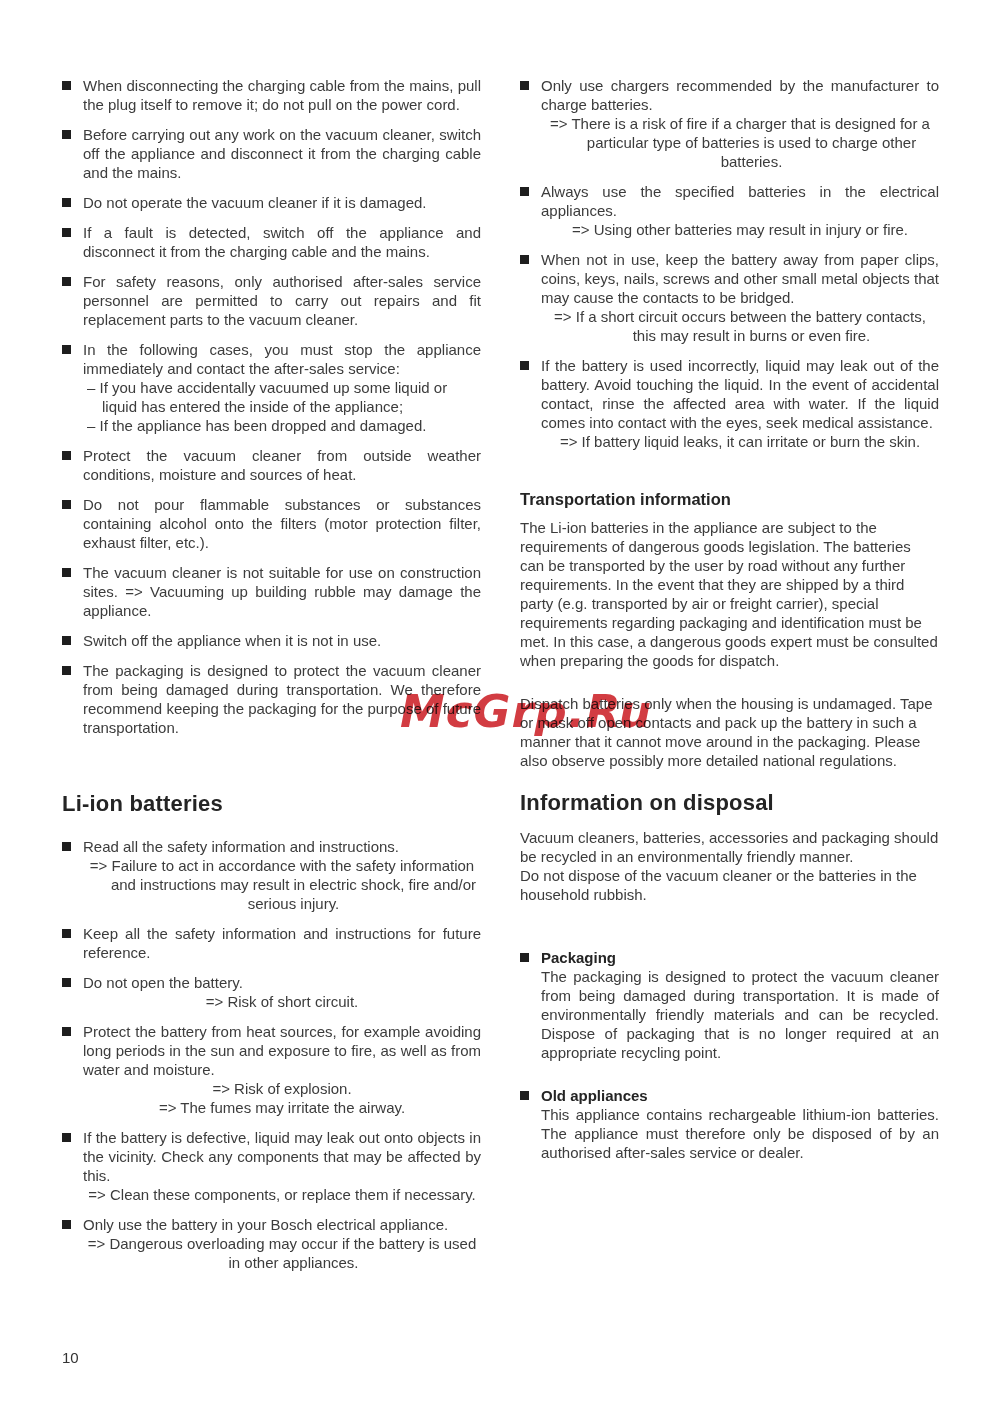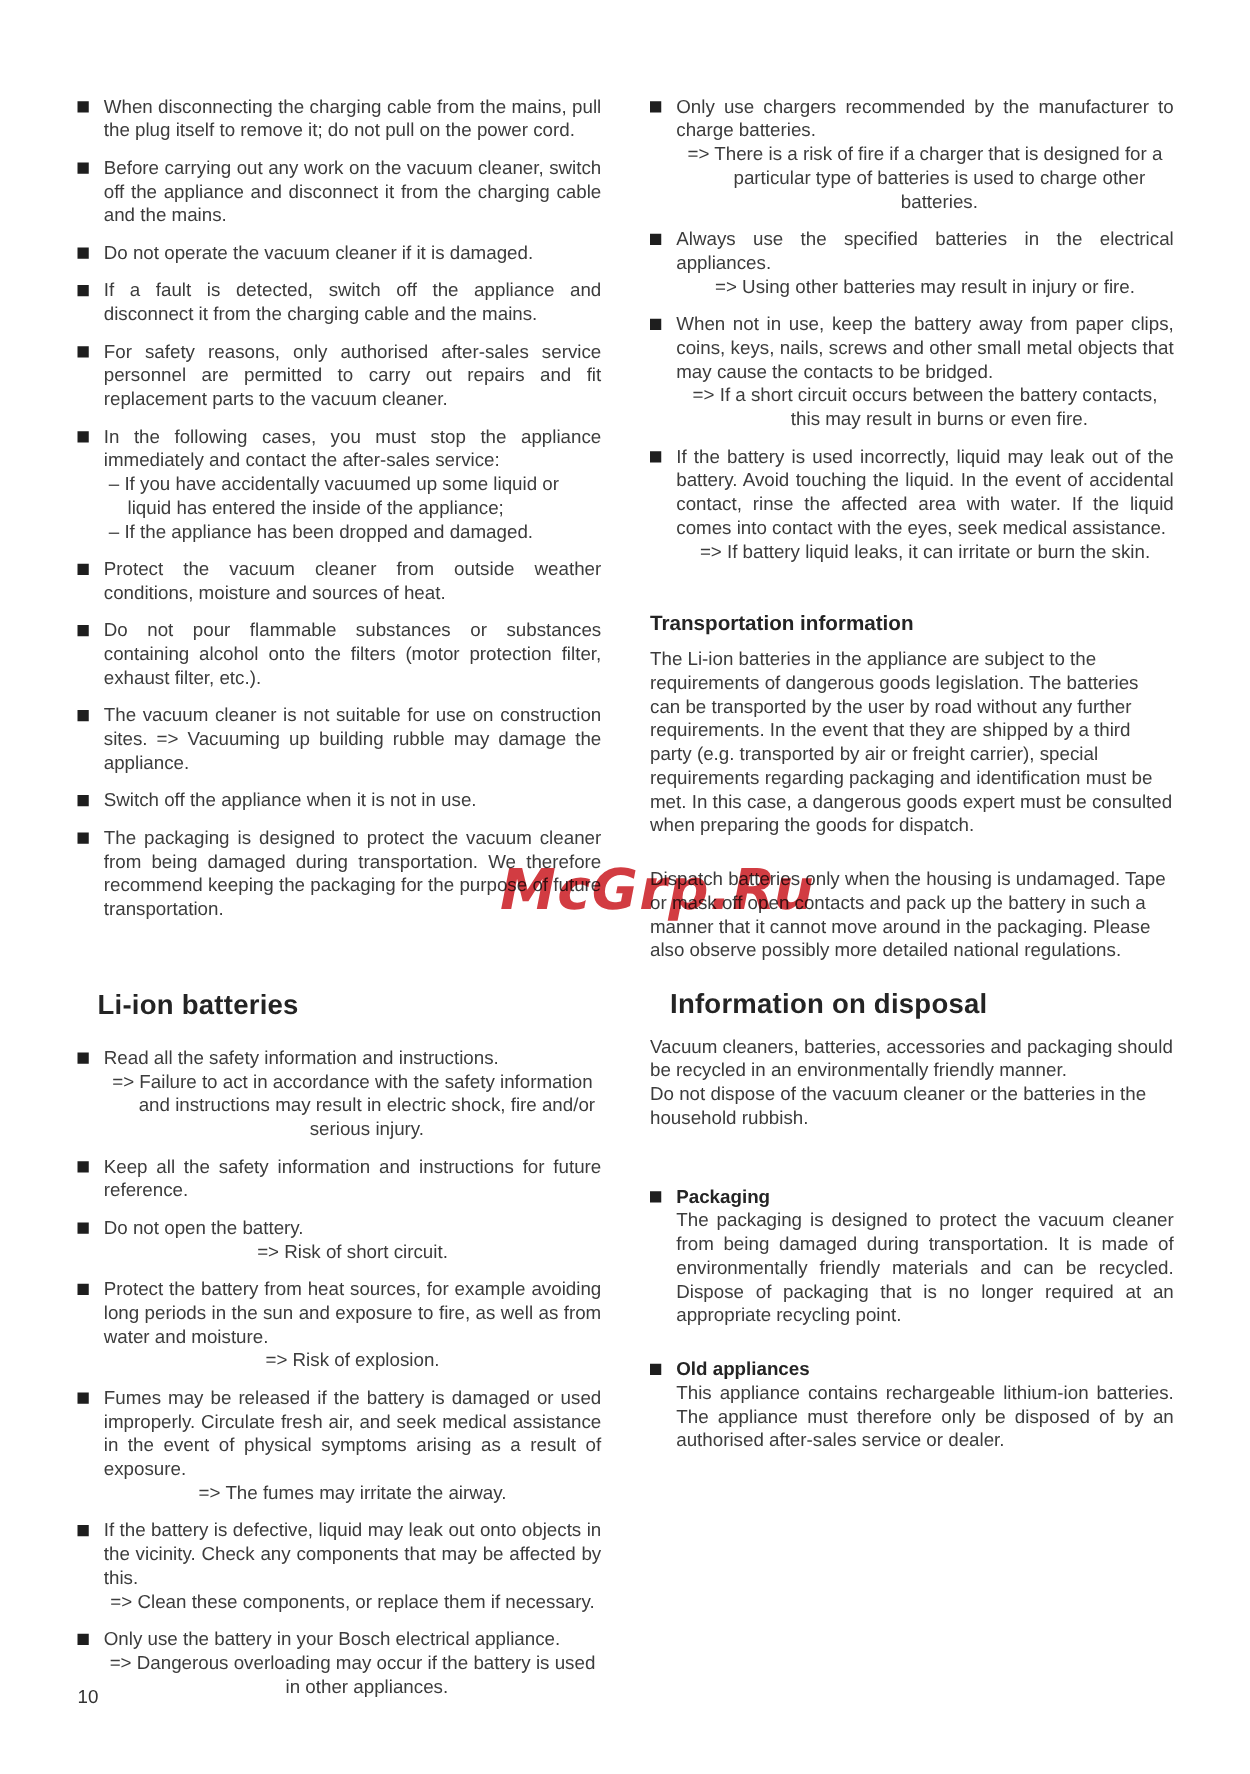--- a/index.html
+++ b/index.html
@@ -23,21 +23,21 @@
   .bullet { padding-left: 21px; text-align: justify; margin-top: 11px; }
   .marker {
     position: absolute; left: 0; top: 5px;
     width: 9px; height: 9px; background: #1e1e1e;
   }
   .arrow { padding-left: 44px; text-indent: -23px; text-align: center; }
   .dash  { padding-left: 40px; text-indent: -15px; text-align: left; }
 
   .h1 {
     font-size: 22px; line-height: 26px; font-weight: bold;
-    color: #242424; margin: 20px 0 12px 16px; letter-spacing: 0.2px;
+    color: #242424; margin: 20px 0 12px 0; letter-spacing: 0.2px;
   }
   .h1.spaced { margin-top: 54px; margin-bottom: 20px; }
 
   .h2 {
     font-size: 16.5px; line-height: 21px; font-weight: bold;
     color: #242424; margin: 38px 0 8px 0;
   }
 
   .para { text-align: left; }
   .para.gap { margin-top: 24px; }
@@ -91,21 +91,20 @@
       <div class="blk bullet"><span class="marker" style="background: rgb(30, 30, 30);"></span><span class="txt">Switch off the appliance when it is not in use.</span></div>
       <div class="blk bullet"><span class="marker" style="background: rgb(30, 30, 30);"></span><span class="txt">The packaging is designed to protect the vacuum cleaner from being damaged during transportation. We therefore recommend keeping the packaging for the purpose of future transportation.</span></div>
       <div class="blk h1 spaced"><span class="txt">Li-ion batteries</span></div>
       <div class="blk bullet"><span class="marker" style="background: rgb(30, 30, 30);"></span><span class="txt">Read all the safety information and instructions.</span></div>
       <div class="blk arrow"><span class="txt">=&gt; Failure to act in accordance with the safety information and instructions may result in electric shock, fire and/or serious injury.</span></div>
       <div class="blk bullet"><span class="marker" style="background: rgb(30, 30, 30);"></span><span class="txt">Keep all the safety information and instructions for future reference.</span></div>
       <div class="blk bullet"><span class="marker" style="background: rgb(30, 30, 30);"></span><span class="txt">Do not open the battery.</span></div>
       <div class="blk arrow"><span class="txt">=&gt; Risk of short circuit.</span></div>
       <div class="blk bullet"><span class="marker" style="background: rgb(30, 30, 30);"></span><span class="txt">Protect the battery from heat sources, for example avoiding long periods in the sun and exposure to fire, as well as from water and moisture.</span></div>
       <div class="blk arrow"><span class="txt">=&gt; Risk of explosion.</span></div>
-      <div class="blk bullet"><span class="marker" style="background: rgb(30, 30, 30);"></span><span class="txt">Fumes may be released if the battery is damaged or used improperly. Circulate fresh air, and seek medical assistance in the event of physical symptoms arising as a result of exposure.</span></div>
       <div class="blk arrow"><span class="txt">=&gt; The fumes may irritate the airway.</span></div>
       <div class="blk bullet"><span class="marker" style="background: rgb(30, 30, 30);"></span><span class="txt">If the battery is defective, liquid may leak out onto objects in the vicinity. Check any components that may be affected by this.</span></div>
       <div class="blk arrow"><span class="txt">=&gt; Clean these components, or replace them if necessary.</span></div>
       <div class="blk bullet"><span class="marker" style="background: rgb(30, 30, 30);"></span><span class="txt">Only use the battery in your Bosch electrical appliance.</span></div>
       <div class="blk arrow"><span class="txt">=&gt; Dangerous overloading may occur if the battery is used in other appliances.</span></div>
     </div>
   <div id="col-right" class="col">
       <div class="blk bullet"><span class="marker" style="background: rgb(30, 30, 30);"></span><span class="txt">Only use chargers recommended by the manufacturer to charge batteries.</span></div>
       <div class="blk arrow"><span class="txt">=&gt; There is a risk of fire if a charger that is designed for a particular type of batteries is used to charge other batteries.</span></div>
       <div class="blk bullet"><span class="marker" style="background: rgb(30, 30, 30);"></span><span class="txt">Always use the specified batteries in the electrical appliances.</span></div>

